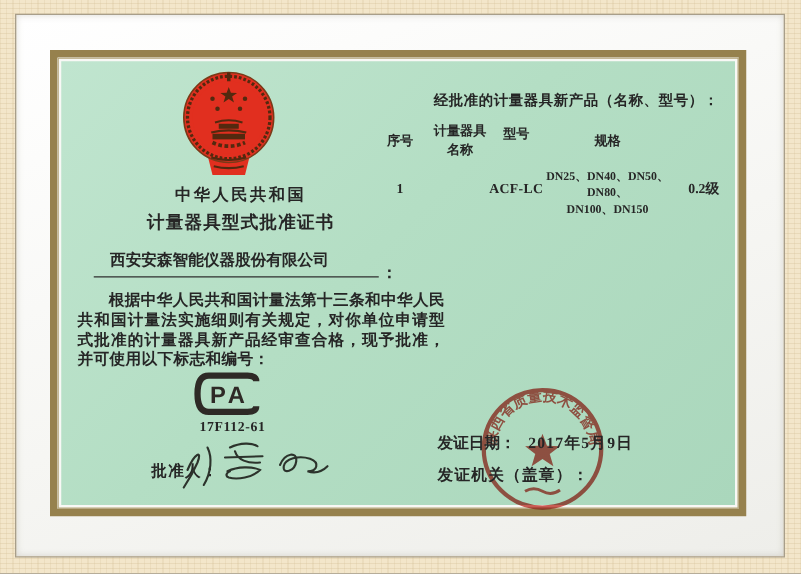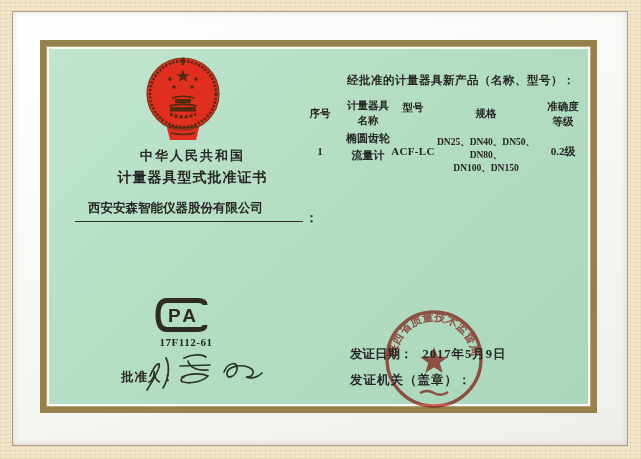--- a/index.html
+++ b/index.html
@@ -96,20 +96,21 @@
     <path d="M26,70 Q40,74 54,70" fill="none" stroke="#53290f" stroke-width="1.6"></path>
     <path d="M28,77 Q40,80 52,77" fill="none" stroke="#53290f" stroke-width="1.6"></path>
   </svg>
 
   <div class="abs ink b ctr country-title">中华人民共和国</div>
   <div class="abs ink b ctr cert-title">计量器具型式批准证书</div>
   <div class="abs ink b company">西安安森智能仪器股份有限公司</div>
   <div class="abs company-line"></div>
   <div class="abs ink b company-colon">：</div>
 
+  <div class="abs ink b paragraph">根据中华人民共和国计量法第十三条和中华人民共和国计量法实施细则有关规定，对你单位申请型式批准的计量器具新产品经审查合格，现予批准，并可使用以下标志和编号：</div>
 
   <svg class="abs cpa" width="70" height="38" viewBox="0 0 70 38">
     <path d="M54,9 Q54,4.5 47,4.5 L16,4.5 Q7,4.5 7,19 Q7,33.5 16,33.5 L47,33.5 Q54,33.5 54,29" fill="none" stroke="#2e2a26" stroke-width="5"></path>
     <text x="17" y="26" font-family="Liberation Sans, sans-serif" font-weight="bold" font-size="19" letter-spacing="3" fill="#2e2a26">PA</text>
   </svg>
   <div class="abs ink b ctr approval-no">17F112-61</div>
 
   <div class="abs ink b approver-label">批准人：</div>
 
   <svg class="abs signature" width="135" height="52" viewBox="0 0 135 52">
@@ -126,30 +127,22 @@
 
   <div class="abs ink b products-heading">经批准的计量器具新产品（名称、型号）：</div>
 
   <div class="abs th ctr col-index-h">序号</div>
   <div class="abs th ctr col-name-h">
     <div>计量器具</div>
     <div>名称</div>
   </div>
   <div class="abs th ctr col-model-h">型号</div>
   <div class="abs th ctr col-spec-h">规格</div>
-  <div class="abs th ctr col-acc-h">
-    <div>准确度</div>
-    <div>等级</div>
-  </div>
 
   <div class="abs td ctr row-index">1</div>
-  <div class="abs td ctr row-name">
-    <div>椭圆齿轮</div>
-    <div>流量计</div>
-  </div>
   <div class="abs td ctr row-model">ACF-LC</div>
   <div class="abs td ctr row-spec">
     <div>DN25、DN40、DN50、DN80、</div>
     <div>DN100、DN150</div>
   </div>
   <div class="abs td ctr row-acc">0.2级</div>
 
   <div class="abs ink b issue-date-row">
     <span>发证日期</span><span>：</span><span class="issue-date-value">2017年5月9日</span>
   </div>

